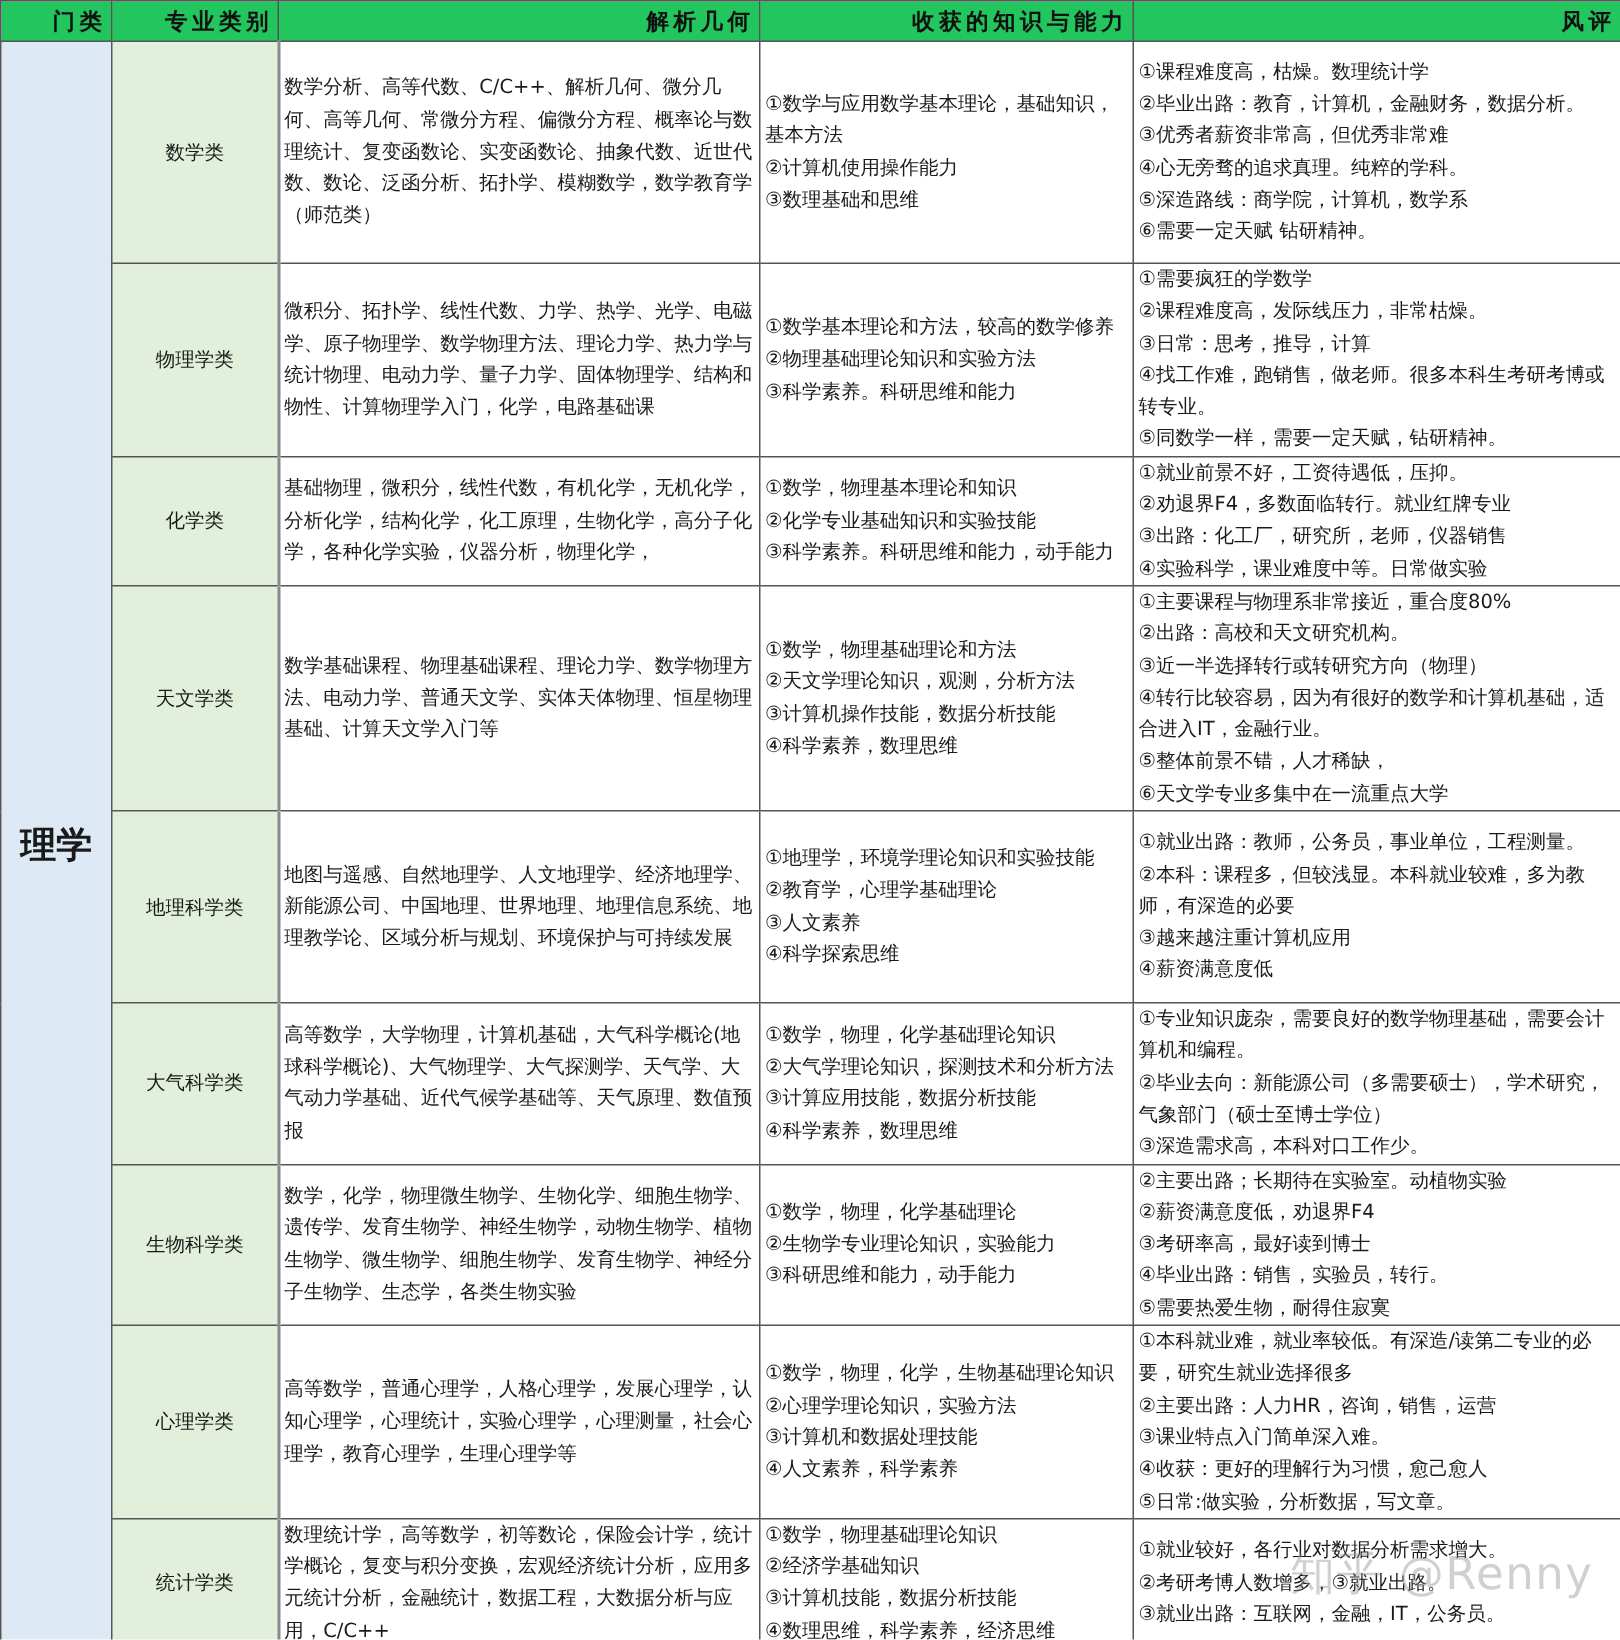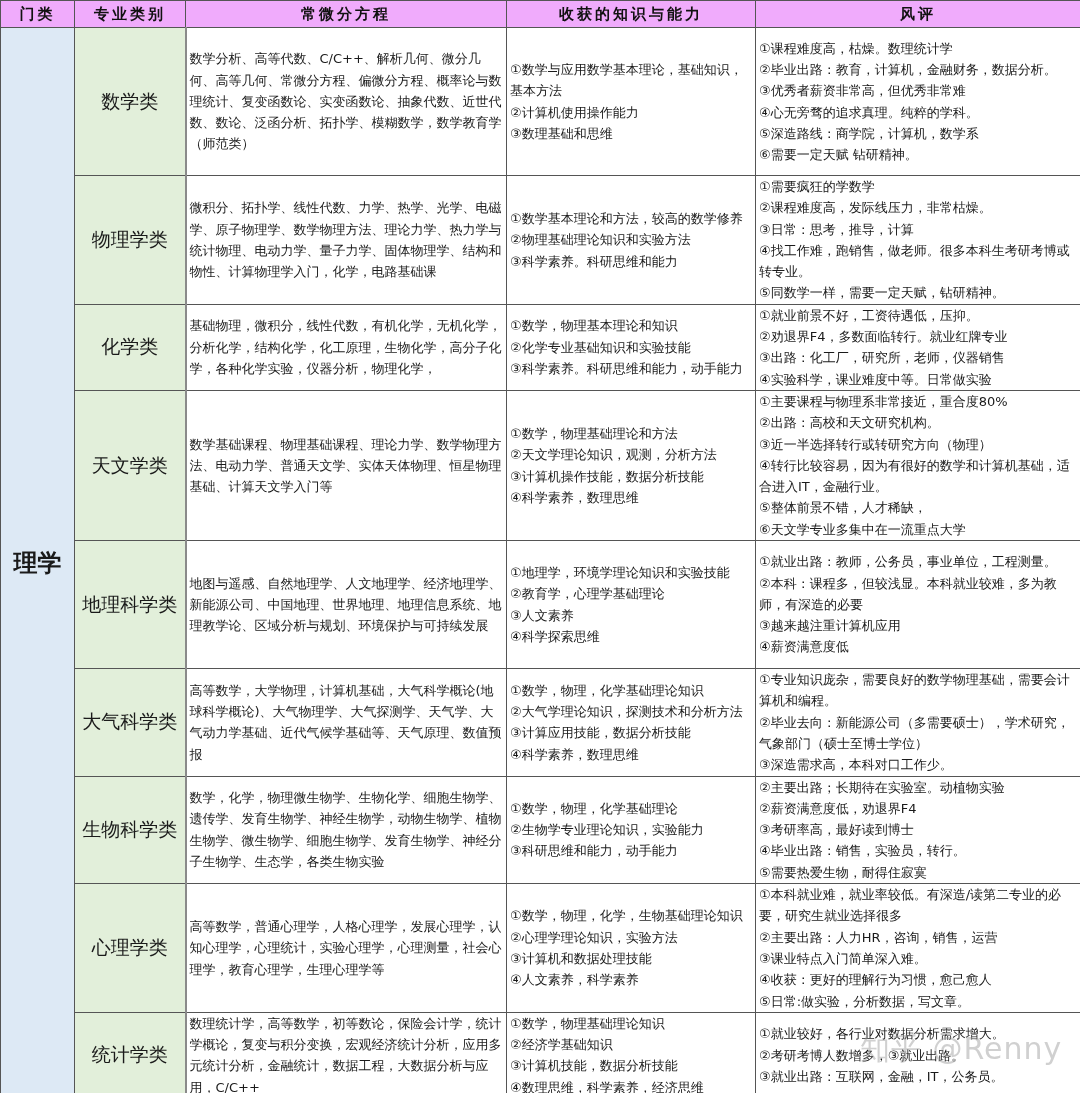--- a/index.html
+++ b/index.html
@@ -1,41 +1,41 @@
 <!DOCTYPE html>
 <html><head>
 <meta charset="utf-8">
 <style>
   html, body { margin: 0; padding: 0; background: #ffffff; }
   body { width: 1080px; height: 1093px; overflow: hidden; font-family: "DejaVu Sans", "Liberation Sans", sans-serif; color: #1a1a1a; position: relative; }
   table { border-collapse: collapse; table-layout: fixed; width: 1080px; }
   td, th { border: 1px solid #555; padding: 0 3px; vertical-align: middle; }
-  th { background: #f0abfc; height: 26px; font-family: "DejaVu Serif", "Liberation Serif", serif; font-size: 15px; font-weight: bold; letter-spacing: 3px; text-align: center; color: #111; }
+  th { background: #22c55e; height: 26px; font-family: "DejaVu Serif", "Liberation Serif", serif; font-size: 15px; font-weight: bold; letter-spacing: 3px; text-align: right; color: #111; }
   td.men { background: #dde9f5; font-size: 24px; font-weight: bold; text-align: center; letter-spacing: 0; }
-  td.major { background: #e2efda; font-size: 19px; text-align: center; border-right: 2px solid #8a8a8a; }
+  td.major { background: #e2efda; font-size: 13px; text-align: center; border-right: 2px solid #8a8a8a; }
   td.courses, td.gains, td.review { font-size: 13px; line-height: 21.3px; background: #fff; }
   td.review .line, td.gains .line { display: block; }
   .watermark { position: absolute; left: 860px; top: 1029px; font-size: 30px; color: rgba(150,150,150,0.45); pointer-events: none; letter-spacing: 1px; }
 </style>
 </head>
 <body>
 
 <table>
   <colgroup>
     <col style="width:74px">
     <col style="width:111px">
     <col style="width:321px">
     <col style="width:249px">
     <col style="width:325px">
   </colgroup>
   <thead>
     <tr>
       <th>门类</th>
       <th>专业类别</th>
-      <th>常微分方程</th>
+      <th>解析几何</th>
       <th>收获的知识与能力</th>
       <th>风评</th>
     </tr>
   </thead>
   <tbody id="tbody">
       <tr style="height: 148px;">
         <td class="men" rowspan="9">理学</td>
         <td class="major">数学类</td>
         <td class="courses">数学分析、高等代数、C/C++、解析几何、微分几何、高等几何、常微分方程、偏微分方程、概率论与数理统计、复变函数论、实变函数论、抽象代数、近世代数、数论、泛函分析、拓扑学、模糊数学，数学教育学（师范类）</td>
         <td class="gains">

